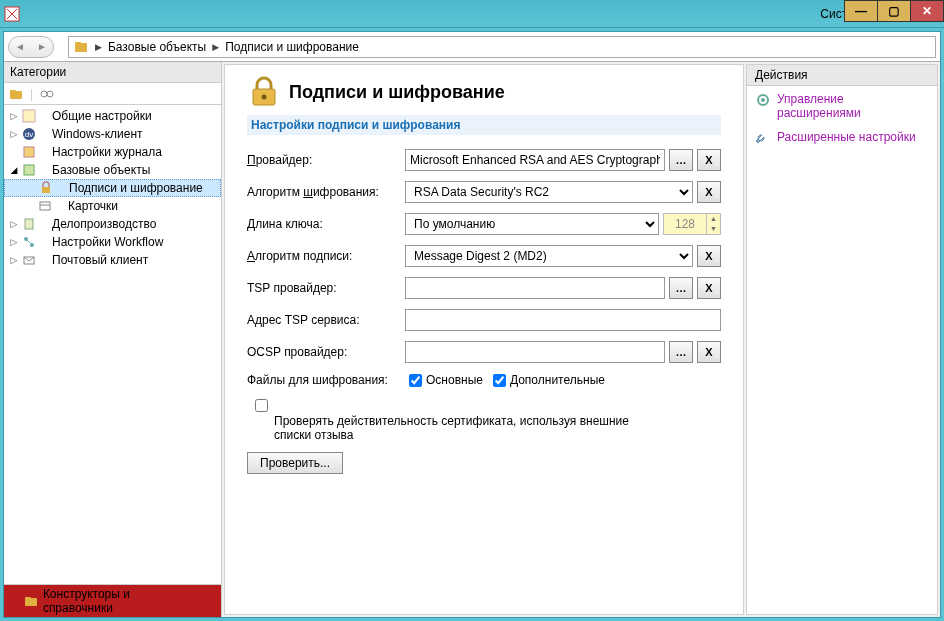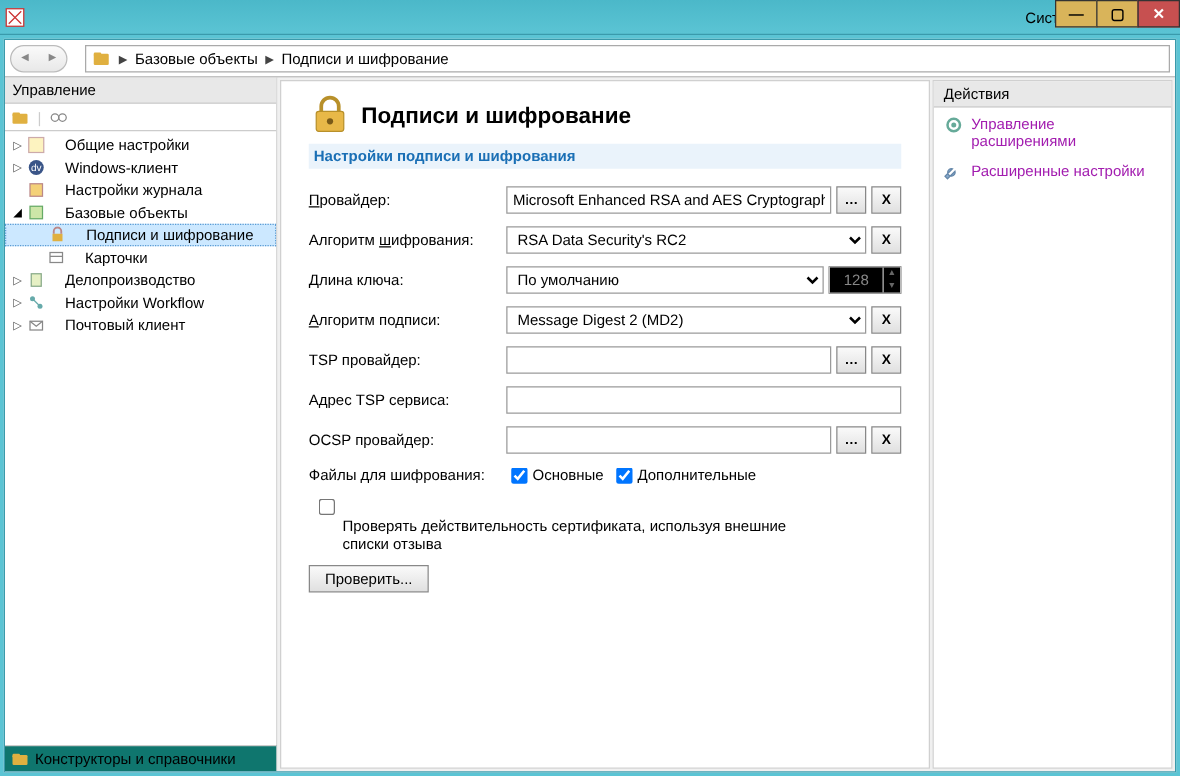--- a/index.html
+++ b/index.html
@@ -156,25 +156,25 @@
   }
   .tree-item.depth-1 { padding-left: 4px; }
   .tree-item.depth-2 { padding-left: 20px; }
   .tree-item.selected {
     background: #cce8ff;
     border: 1px dotted #5a9bd4;
     height: 18px;
   }
   .sidebar .footer {
     border-top: 1px solid #ccc;
-    padding: 2px 4px;
+    padding: 2px 19px;
     display: flex;
     align-items: center;
     gap: 4px;
-    background: #0f766e;
+    background: #b91c1c;
   }
   
   .content {
     flex: 1;
     background: #f0f0f0;
     display: flex;
     padding: 2px;
     gap: 2px;
     overflow: hidden;
   }
@@ -299,21 +299,21 @@
   }
   .action-link .ico { width: 16px; height: 16px; flex-shrink: 0; }
   
   .ico-folder { fill: #e0b040; }
   svg { display: block; }
   .spinner-wrap {
     display: flex;
     align-items: center;
     border: 1px solid #bbb;
     height: 22px;
-    background: #000000;
+    background: #fef9c3;
   }
   .spinner-wrap .num { width: 42px; text-align: center; color: #888; font-size: 12px; }
   .spinner-wrap .arrows {
     display: flex; flex-direction: column; width: 14px;
   }
   .spinner-wrap .arrows div {
     height: 10px; font-size: 7px; text-align: center; cursor: pointer;
     border-left: 1px solid #bbb;
     line-height: 9px;
     color: #666;
@@ -351,21 +351,21 @@
         <span class="arrow">▶</span>
         <span class="crumb">Базовые объекты</span>
         <span class="arrow">▶</span>
         <span class="crumb">Подписи и шифрование</span>
       </div>
     </div>
 
     <div class="main-area">
 
       <div class="sidebar">
-        <div class="header">Управление</div>
+        <div class="header">Категории</div>
         <div class="toolbar">
           <svg width="16" height="16">
               <rect x="2" y="5" width="12" height="8" class="ico-folder" rx="1"></rect>
               <rect x="2" y="4" width="6" height="3" class="ico-folder" rx="1"></rect>
             </svg>
           <span style="color:#ccc">|</span>
           <svg width="16" height="16">
               <circle cx="5" cy="8" r="3" fill="none" stroke="#888"></circle>
               <circle cx="11" cy="8" r="3" fill="none" stroke="#888"></circle>
             </svg>

